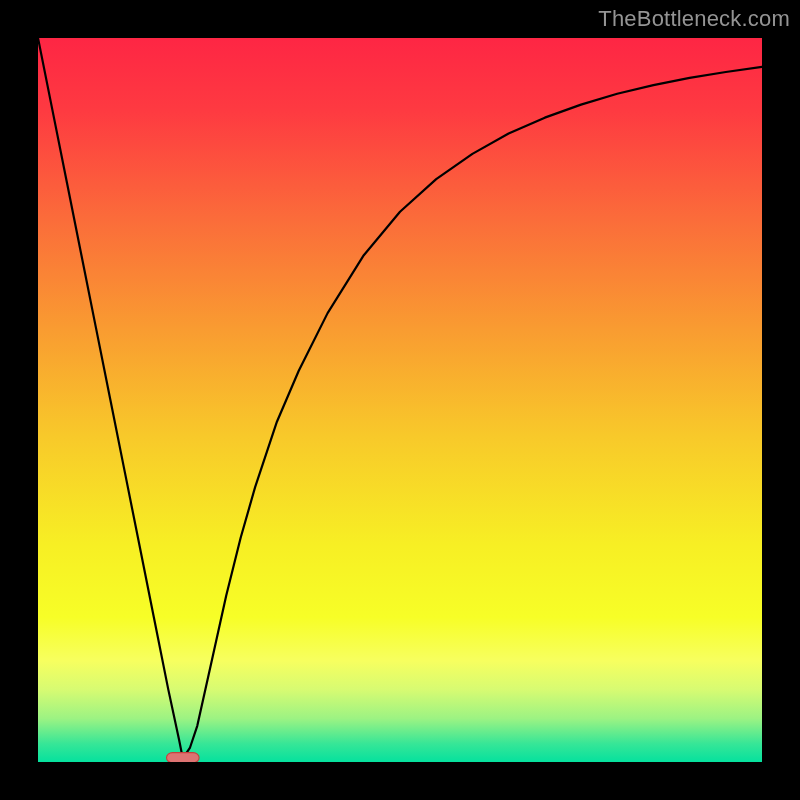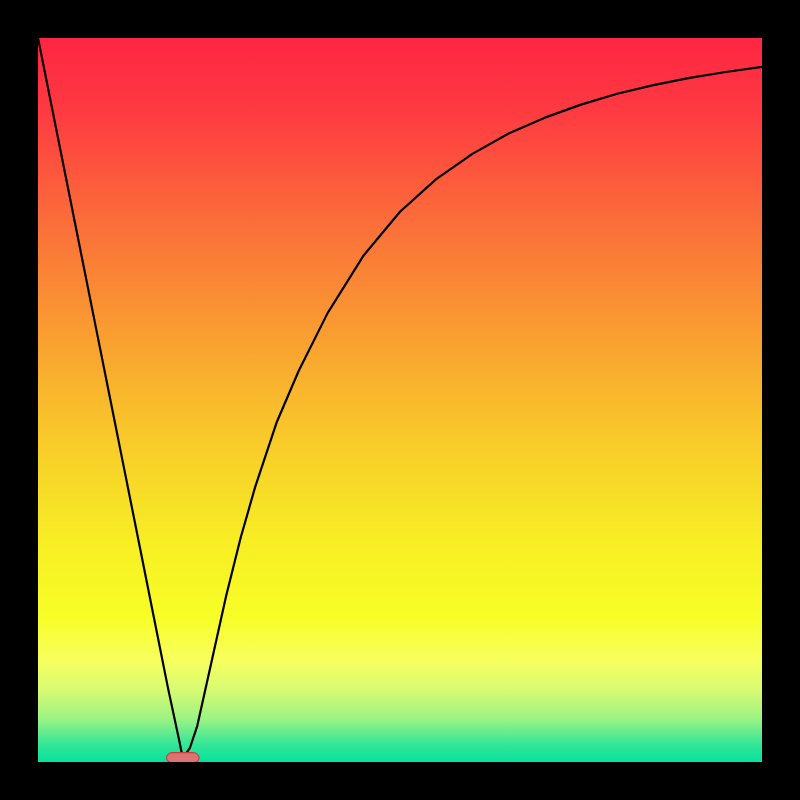--- a/index.html
+++ b/index.html
@@ -34,20 +34,21 @@
     font-size: 22px;
     font-weight: 500;
     font-family: Arial, Helvetica, sans-serif;
     letter-spacing: 0.2px;
   }
 </style>
 </head>
 <body>
 
 <div class="chart-frame">
+  <div class="watermark">TheBottleneck.com</div>
   <svg class="plot-area" viewBox="0 0 724 724" preserveAspectRatio="none">
     <defs>
       <linearGradient id="bg-grad" x1="0" y1="0" x2="0" y2="1">
           <stop offset="0%" stop-color="#fe2644"></stop>
           <stop offset="10%" stop-color="#fe3a41"></stop>
           <stop offset="25%" stop-color="#fb6c3a"></stop>
           <stop offset="40%" stop-color="#f99b31"></stop>
           <stop offset="55.00000000000001%" stop-color="#f8c92a"></stop>
           <stop offset="70%" stop-color="#f7ef24"></stop>
           <stop offset="80%" stop-color="#f7fe27"></stop>

